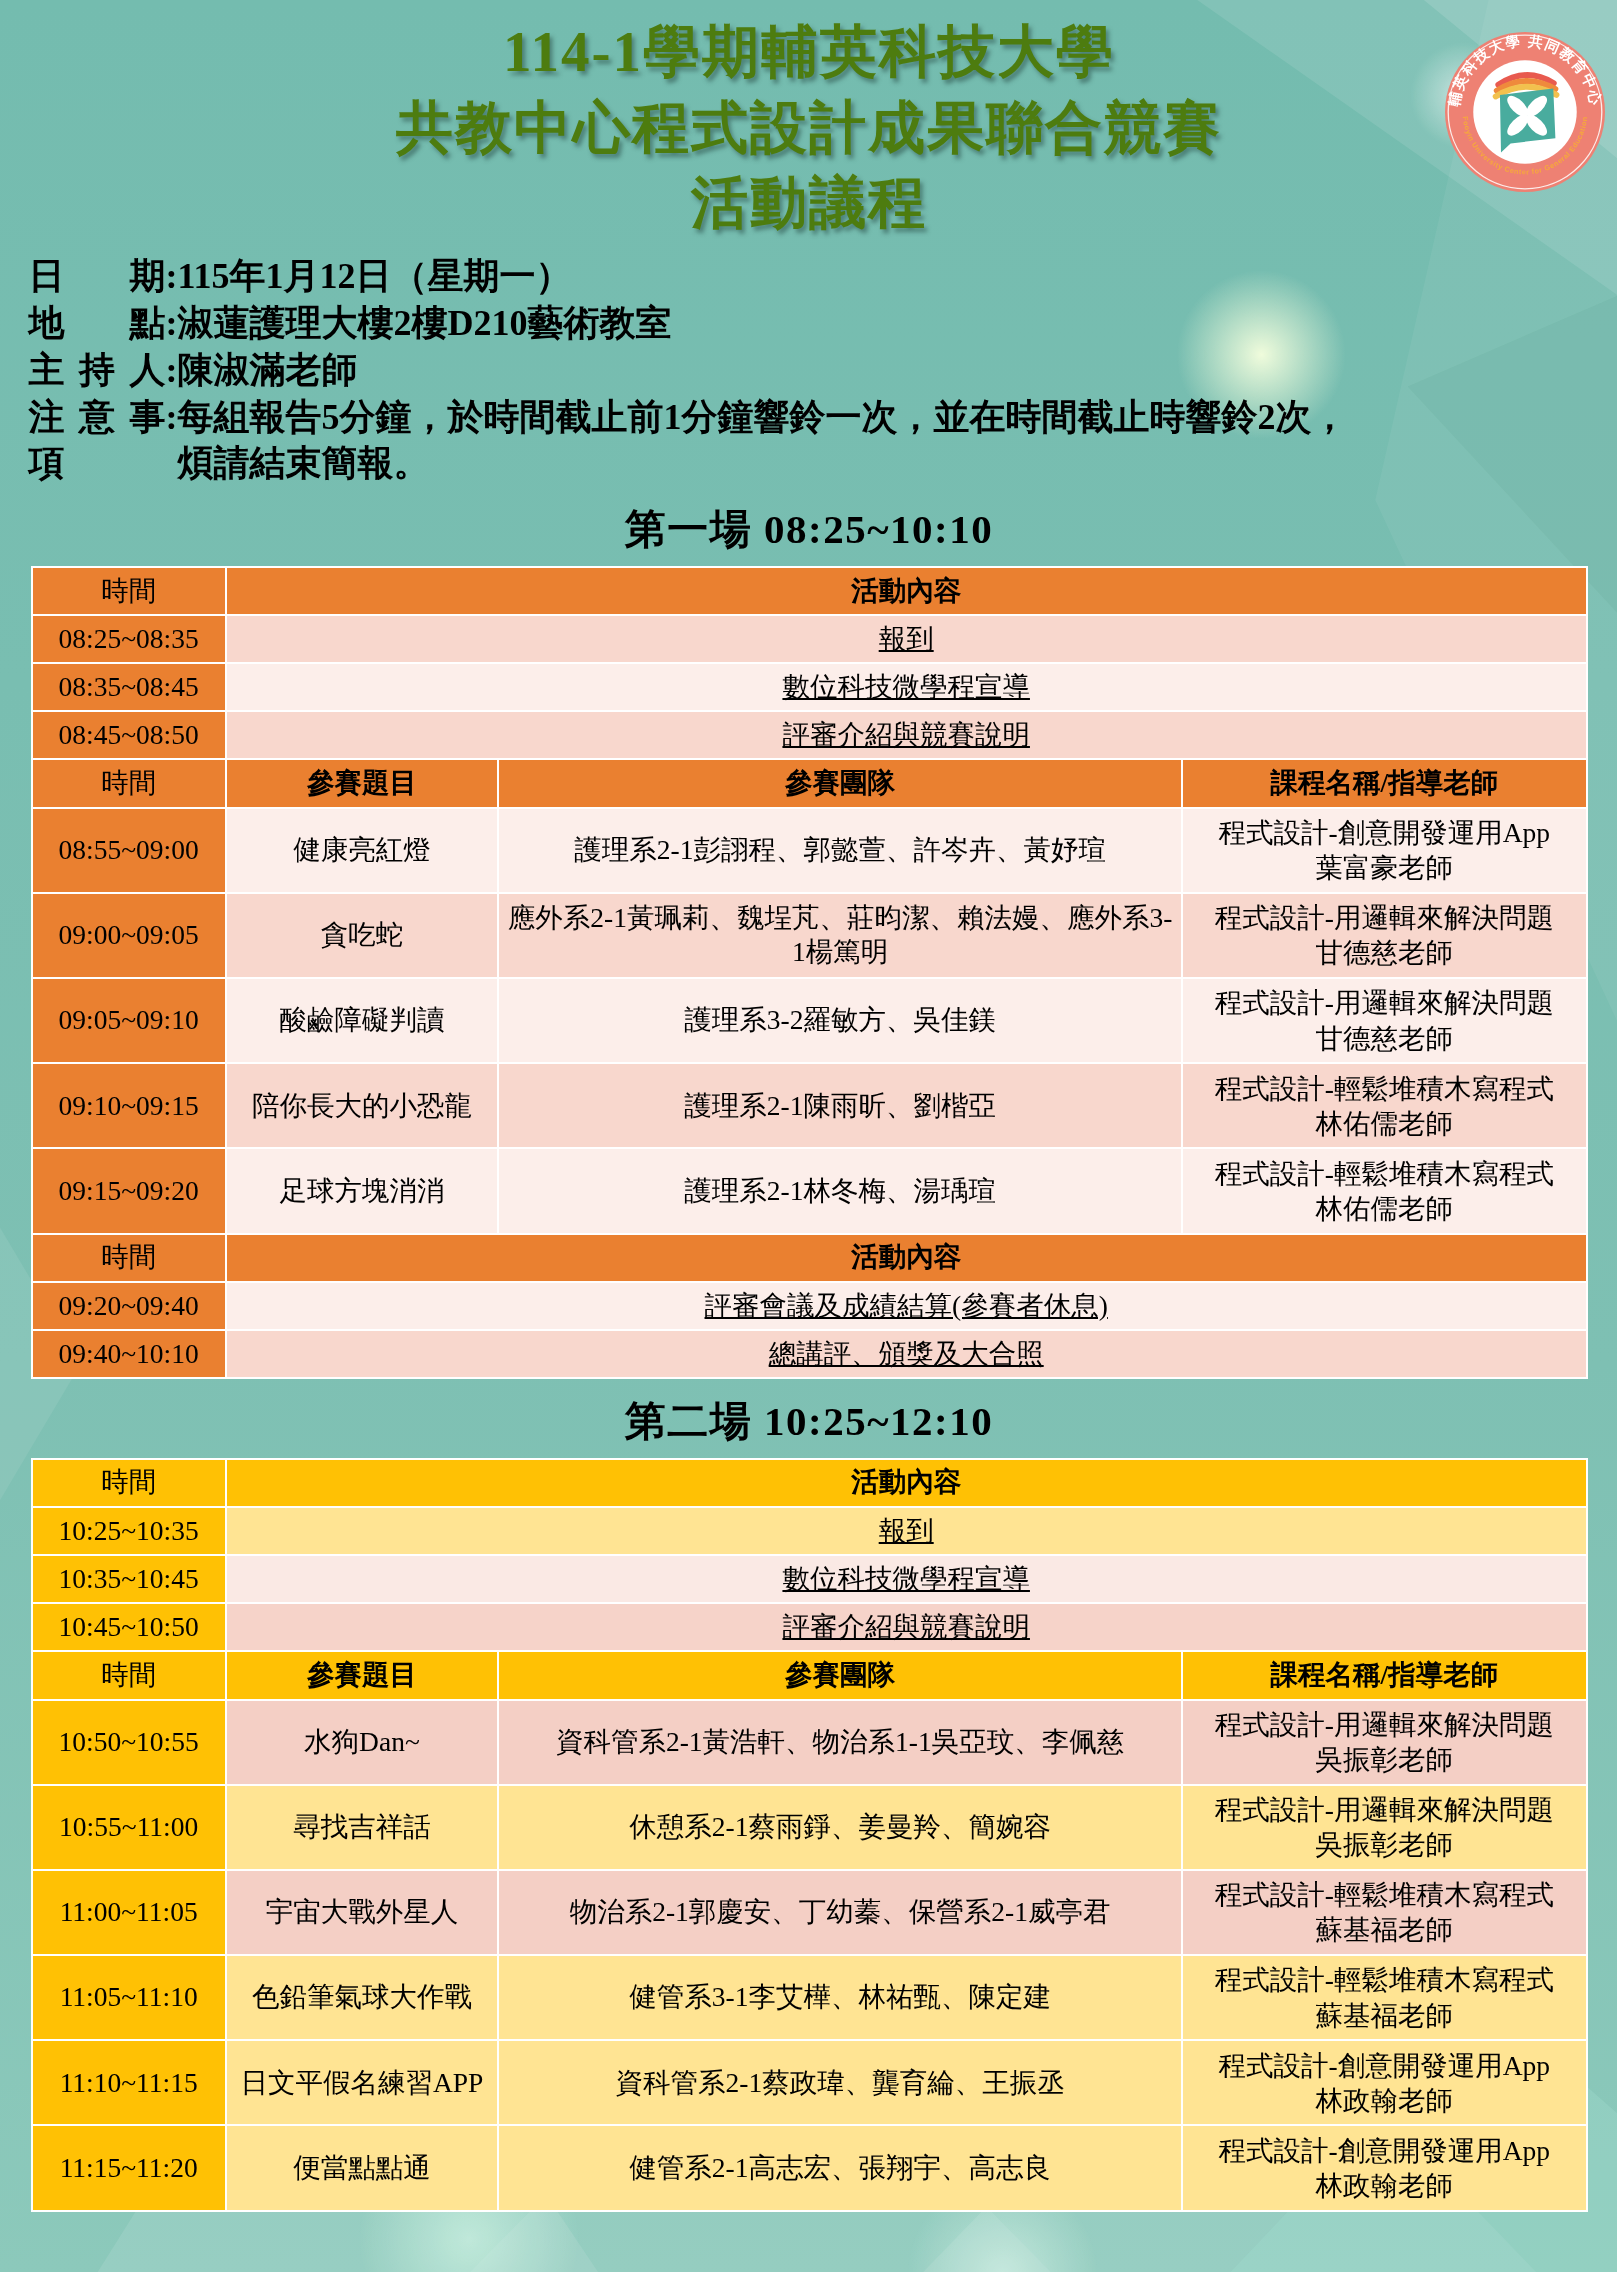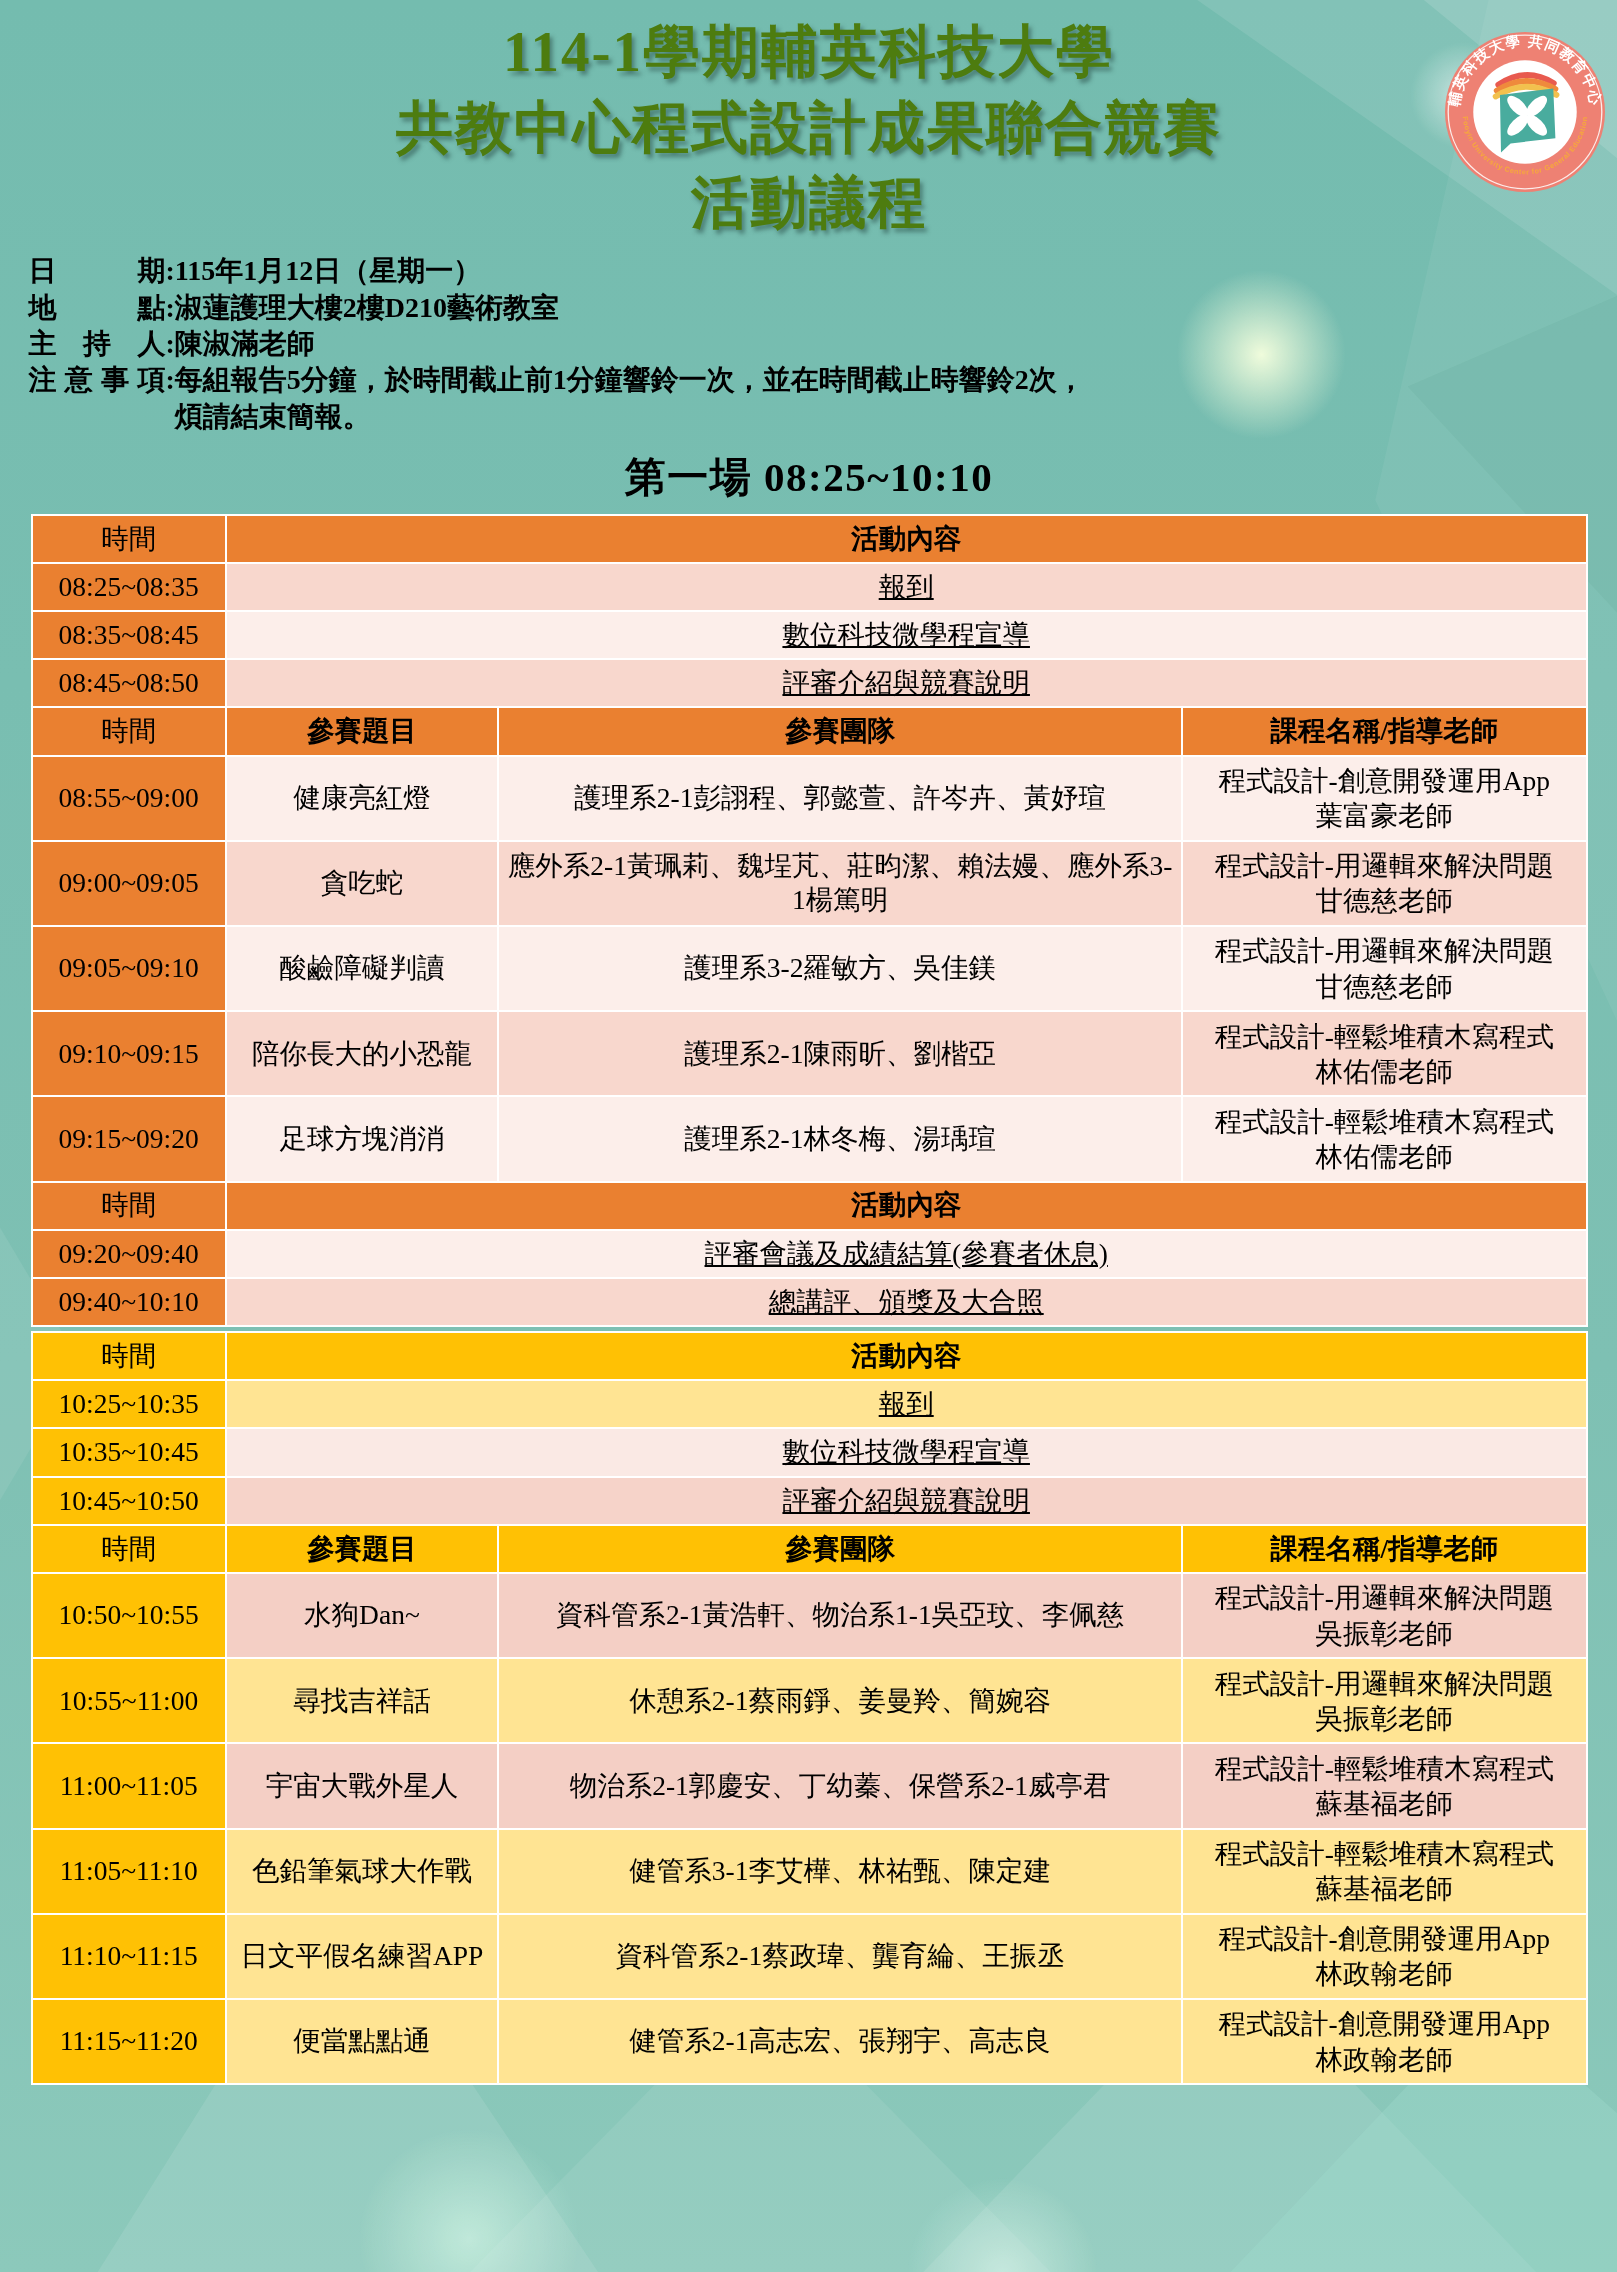--- a/index.html
+++ b/index.html
@@ -27,21 +27,21 @@
 
   .page{position:relative;z-index:2;padding-top:14.3px;}
 
   .title-block{text-align:center;line-height:1.32;}
   .title-line{
     font-size:57px;font-weight:bold;color:#4d7c0f;margin:0;
     text-shadow:3.1px 3.6px 4.6px rgba(35,70,64,.5);
     letter-spacing:2px;
   }
 
-  .info-block{margin:13.2px 28.5px 0 28.5px;font-size:28px;font-weight:bold;line-height:1.3;}
+  .info-block{margin:13.2px 28.5px 0 28.5px;font-size:36px;font-weight:bold;line-height:1.3;}
   .info-row{display:flex;align-items:flex-start;}
   .info-label{display:inline-block;width:137px;flex:0 0 137px;text-align:justify;text-align-last:justify;}
   .info-colon{flex:0 0 auto;}
   .info-value{flex:1;}
 
   .session-title{
     text-align:center;font-size:41px;font-weight:bold;margin:15.3px 0 8.2px 0;letter-spacing:1.5px;
   }
   .session{margin:4px auto;}
   table.agenda{
@@ -241,20 +241,21 @@
           </tr>
           <tr class="r-short">
             <td class="time">09:40~10:10</td>
             <td class="content sh-pA" colspan="3">總講評、頒獎及大合照</td>
           </tr>
         </tbody>
     </table>
   </section>
 
   <section class="session s2">
+    <h2 class="session-title">第二場 10:25~12:10</h2>
     <table class="agenda s2">
       <colgroup>
           <col class="col-time">
           <col class="col-topic">
           <col class="col-team">
           <col class="col-course">
         </colgroup>
       <tbody>
           <tr class="r-short">
             <td class="time hdr">時間</td>

